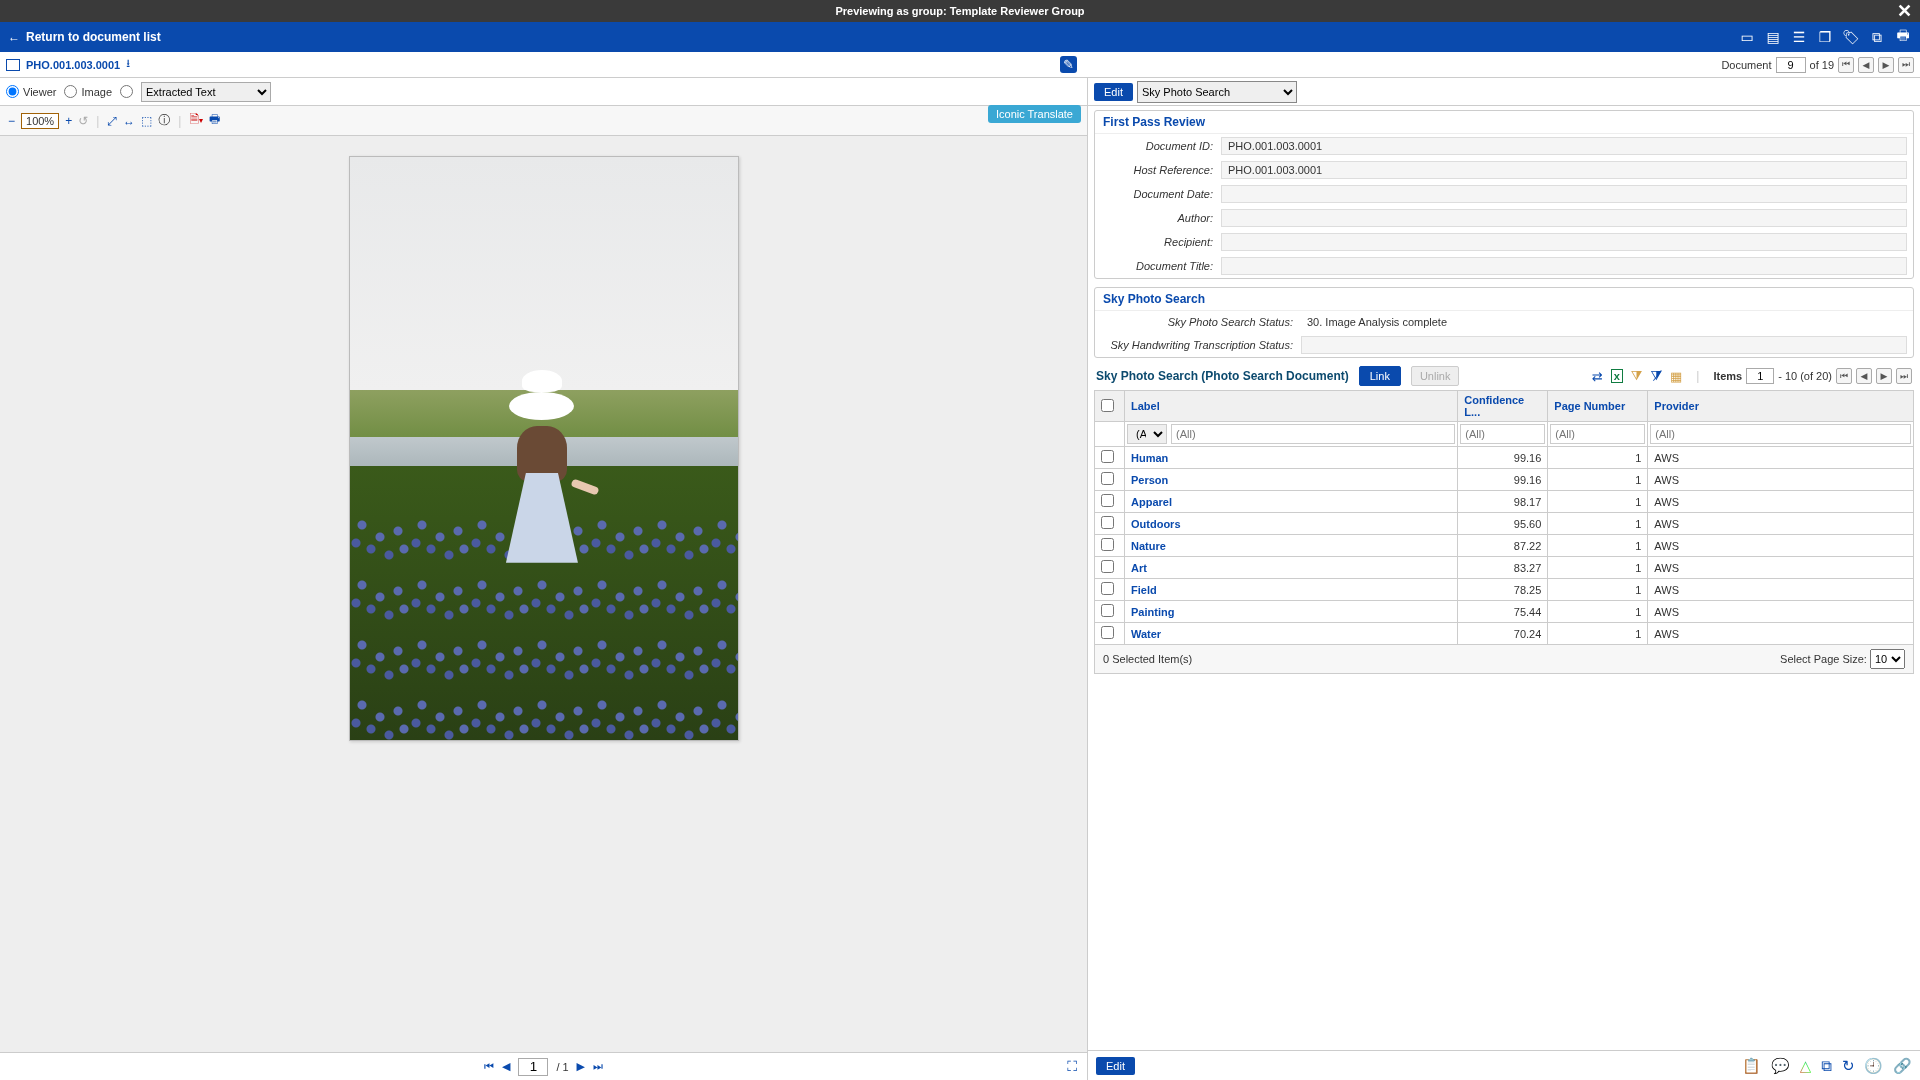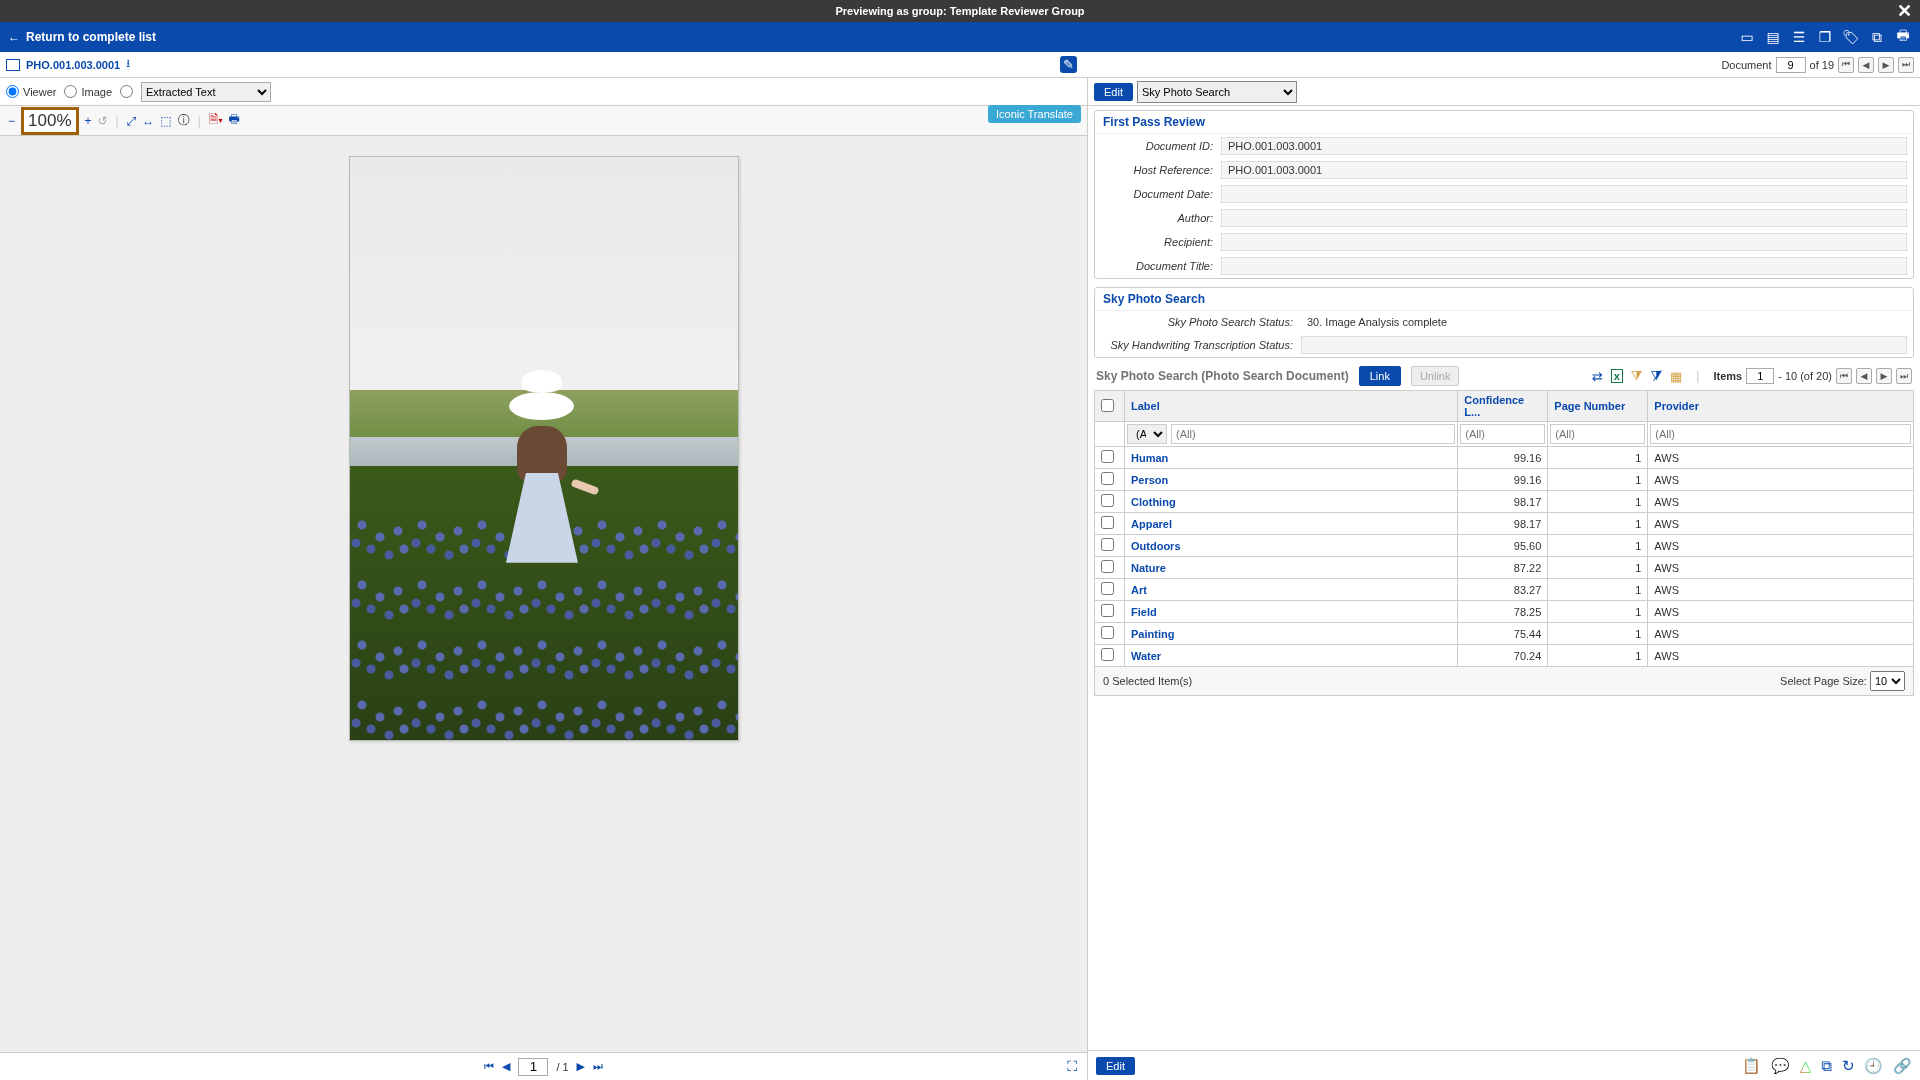--- a/index.html
+++ b/index.html
@@ -19,21 +19,21 @@
 .doc-num-input { width: 30px; height: 16px; border: 1px solid #aaa; text-align: center; font-size: 11px; }
 .main-area { display: flex; height: calc(1080px - 22px - 30px - 26px); }
 .left-panel { width: 1088px; border-right: 1px solid #ccc; display: flex; flex-direction: column; background: #eee; }
 .right-panel { flex: 1; display: flex; flex-direction: column; background: #fff; }
 .viewer-toolbar { height: 28px; background: #fff; border-bottom: 1px solid #ccc; display: flex; align-items: center; padding: 0 6px; gap: 8px; font-size: 11px; position: relative; }
 .viewer-toolbar .radio-group { display: flex; align-items: center; gap: 4px; }
 .viewer-toolbar select { font-size: 11px; height: 20px; border: 1px solid #aaa; }
 .iconic-translate { position: absolute; right: 6px; background: #3aa8d4; color: #fff; padding: 3px 8px; border-radius: 3px; font-size: 11px; cursor: pointer; margin-top: 44px; }
 .zoom-toolbar { height: 30px; background: #f7f7f7; border-bottom: 1px solid #ccc; display: flex; align-items: center; padding: 0 8px; gap: 6px; font-size: 12px; color: #0a4aad; }
 .zoom-toolbar .sep { color: #ccc; margin: 0 2px; }
-.zoom-toolbar .zoom-val { border: 3px solid #a16207; background:#fff; padding: 1px 4px; font-size: 17px; color:#333; }
+.zoom-toolbar .zoom-val { border: 1px solid #a16207; background:#fff; padding: 1px 4px; font-size: 11px; color:#333; }
 .tb-icon { cursor: pointer; color: #0a4aad; display:inline-flex; align-items:center;}
 .image-area { flex: 1; background: #eee; display: flex; align-items: flex-start; justify-content: center; padding-top: 20px; overflow: auto; }
 .image-frame { width: 390px; height: 585px; border: 1px solid #bbb; background: #fff; box-shadow: 1px 1px 3px rgba(0,0,0,0.15); position: relative; overflow: hidden; }
 .sky { position: absolute; inset: 0 0 60% 0; background: linear-gradient(#e8e9ea, #f0f0f0); }
 .grass-far { position: absolute; top: 40%; left: 0; right: 0; height: 10%; background: linear-gradient(#8ea060, #6b8a3e); }
 .water { position: absolute; top: 48%; left: 0; right: 0; height: 6%; background: linear-gradient(#c0c8cc, #a8b4b8); }
 .grass-near { position: absolute; top: 53%; left: 0; right: 0; bottom: 0; background: linear-gradient(#3a5a1a, #2a4015); }
 .flowers { position: absolute; top: 60%; left: 0; right: 0; bottom: 0; background: radial-gradient(circle at 20% 30%, #5a6aae 4px, transparent 5px), radial-gradient(circle at 50% 50%, #5a6aae 4px, transparent 5px), radial-gradient(circle at 80% 40%, #5a6aae 4px, transparent 5px), radial-gradient(circle at 35% 70%, #4a5a9e 4px, transparent 5px), radial-gradient(circle at 65% 80%, #4a5a9e 4px, transparent 5px), radial-gradient(circle at 10% 60%, #4a5a9e 4px, transparent 5px), radial-gradient(circle at 90% 70%, #5a6aae 4px, transparent 5px); background-size: 60px 60px; }
 .child { position: absolute; top: 43%; left: 38%; width: 90px; height: 200px; }
 .hat { width: 65px; height: 28px; background: #fff; border-radius: 50%; margin: 0 auto; }
@@ -46,21 +46,21 @@
 .page-nav-bar .expand-icon { position: absolute; right: 10px; color: #0a4aad; cursor: pointer; font-size: 14px; }
 .right-top-bar { height: 28px; border-bottom: 1px solid #ccc; display: flex; align-items: center; padding: 0 6px; gap: 4px; }
 .edit-btn { background: #0a4aad; color: #fff; padding: 3px 10px; font-size: 11px; border-radius: 2px; cursor: pointer; }
 .right-top-bar select { height: 22px; font-size: 11px; border: 1px solid #888; width: 160px; }
 .panel-section { margin: 4px 6px; border: 1px solid #ccc; border-radius: 3px; }
 .panel-title { color: #0a4aad; font-weight: bold; font-size: 12px; padding: 4px 8px; border-bottom: 1px solid #eee; }
 .field-row { display: flex; align-items: center; padding: 3px 6px; font-size: 11px; }
 .field-label { width: 120px; text-align: right; padding-right: 8px; color: #333; font-style: italic; }
 .field-value { flex: 1; border: 1px solid #ddd; background: #f5f5f5; padding: 2px 6px; min-height: 18px; font-size: 11px; }
 .sps-header { display: flex; align-items: center; padding: 4px 8px; gap: 10px; flex-wrap: wrap; justify-content: space-between;}
-.sps-title { color: #737373; font-weight: bold; font-size: 12px; }
+.sps-title { color: #0c4a6e; font-weight: bold; font-size: 12px; }
 .link-btn { background: #0a4aad; color: #fff; padding: 3px 10px; font-size: 11px; border-radius: 2px; cursor: pointer; border:1px solid #0a4aad;}
 .unlink-btn { background: #eee; color: #aaa; padding: 3px 8px; font-size: 11px; border-radius: 2px; border:1px solid #ccc;}
 .sps-icons { display: flex; gap: 8px; color: #0a4aad; font-size: 13px; align-items:center;}
 .items-area { display: flex; align-items: center; gap: 4px; font-size: 11px; }
 .items-area input { width: 28px; height: 16px; border: 1px solid #aaa; text-align: center; font-size: 11px; }
 .data-table { width: calc(100% - 12px); margin: 0 6px; border-collapse: collapse; font-size: 11px; }
 .data-table th, .data-table td { border: 1px solid #ccc; padding: 3px 6px; text-align: left; }
 .data-table th { background: #f0f0f0; color: #0a4aad; font-weight: bold; }
 .data-table .filter-row td { padding: 2px; }
 .data-table .filter-row select, .data-table .filter-row input { width: 100%; border: 1px solid #ccc; font-size: 11px; height: 20px; padding: 0 4px;}
@@ -80,21 +80,21 @@
 <body>
 
 <div class="top-preview-bar">
   <span>Previewing as group: Template Reviewer Group</span>
   <span class="close-x">✕</span>
 </div>
 
 <div class="blue-bar">
   <div class="blue-bar-left">
     <span>←</span>
-    <span style="font-weight:bold;">Return to complete list</span>
+    <span style="font-weight:bold;">Return to document list</span>
   </div>
   <div class="blue-bar-right">
     <span class="blue-icon">▭</span>
     <span class="blue-icon">▤</span>
     <span class="blue-icon">☰</span>
     <span class="blue-icon">❐</span>
     <span class="blue-icon">🏷</span>
     <span class="blue-icon">⧉</span>
     <span class="blue-icon">🖶</span>
   </div>
@@ -282,27 +282,20 @@
           </tr>
           <tr>
             <td class="chk-col"><input type="checkbox" style=""></td>
             <td class="lbl">Person</td>
             <td class="num">99.16</td>
             <td class="num">1</td>
             <td>AWS</td>
           </tr>
           <tr>
             <td class="chk-col"><input type="checkbox" style=""></td>
-            <td class="lbl">Clothing</td>
-            <td class="num">98.17</td>
-            <td class="num">1</td>
-            <td>AWS</td>
-          </tr>
-          <tr>
-            <td class="chk-col"><input type="checkbox" style=""></td>
             <td class="lbl">Apparel</td>
             <td class="num">98.17</td>
             <td class="num">1</td>
             <td>AWS</td>
           </tr>
           <tr>
             <td class="chk-col"><input type="checkbox" style=""></td>
             <td class="lbl">Outdoors</td>
             <td class="num">95.60</td>
             <td class="num">1</td>

